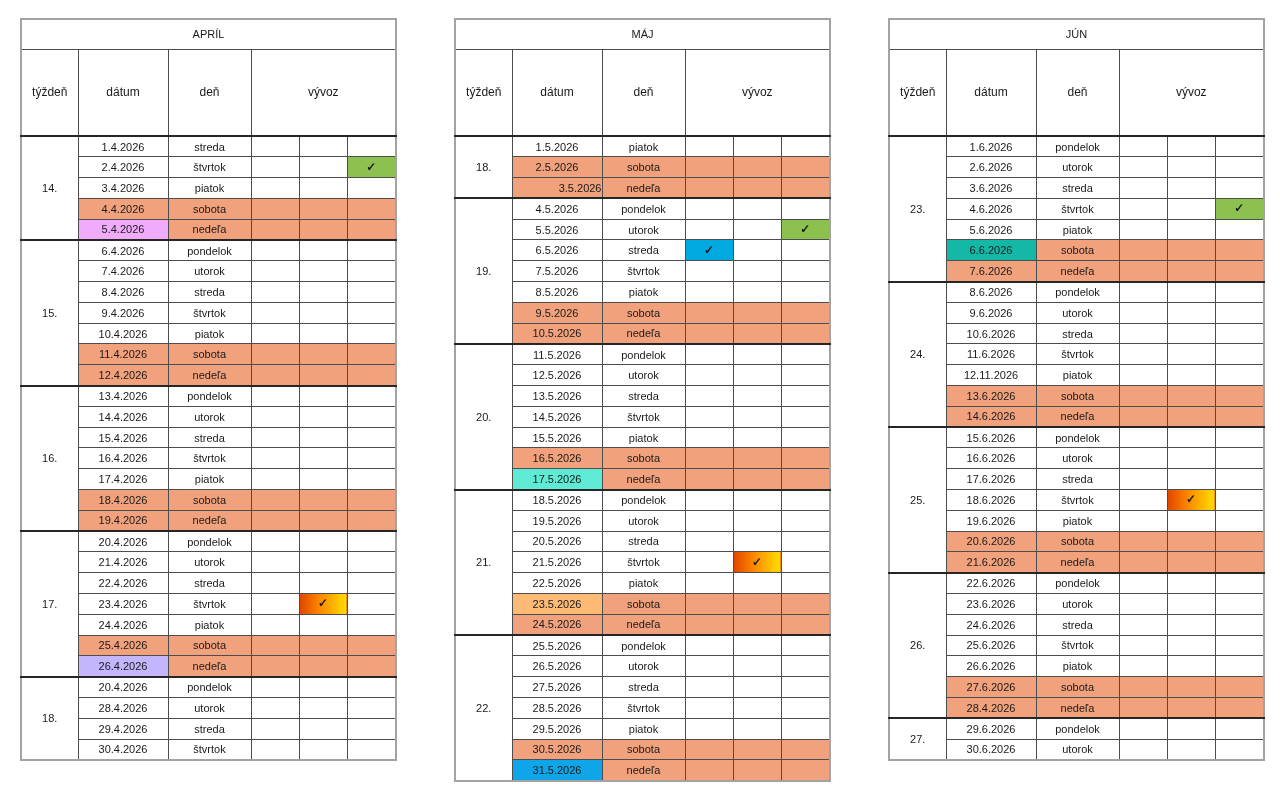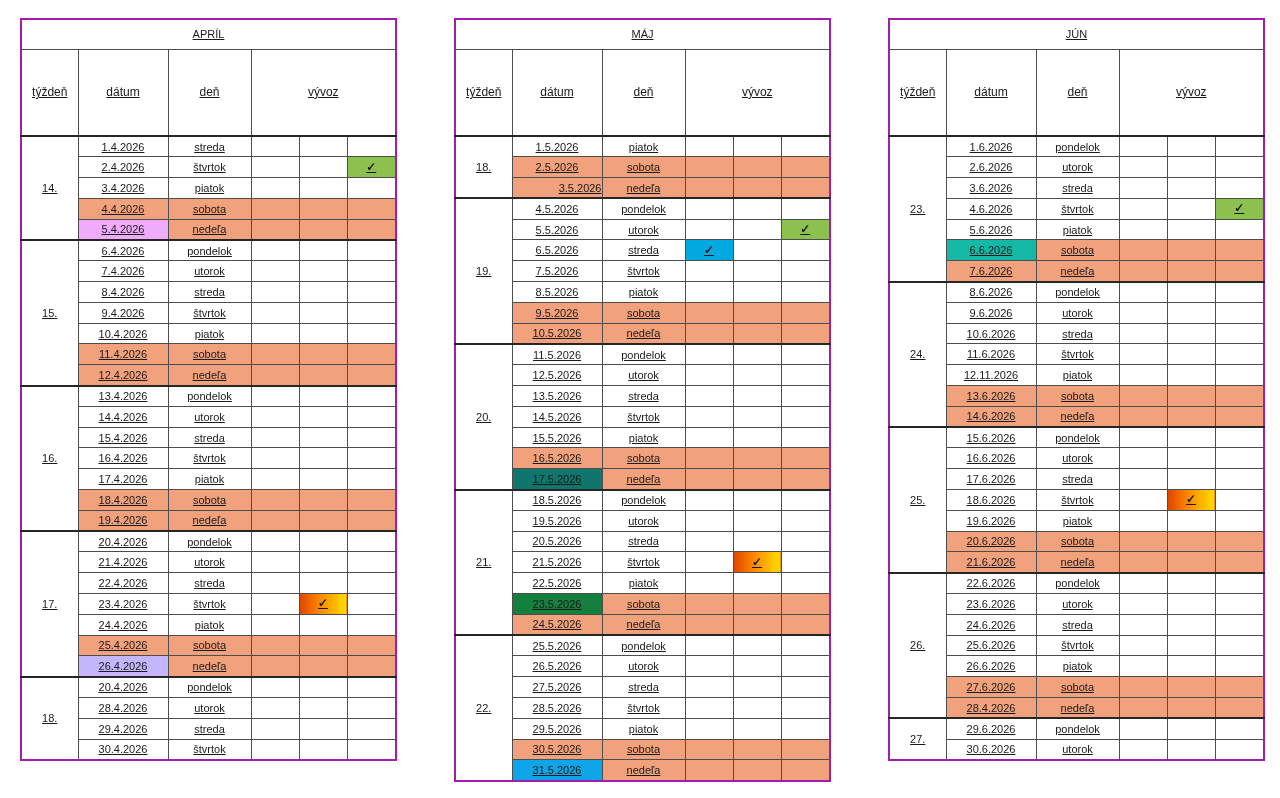--- a/index.html
+++ b/index.html
@@ -7,21 +7,21 @@
     width:1280px;height:798px;background:#ffffff;
     font-family:"Liberation Sans",sans-serif;color:#1a1a1a;
     overflow:hidden;
   }
   #calendars{
     display:flex;align-items:flex-start;gap:57px;
     padding:18px 0 0 20px;box-sizing:border-box;width:1280px;
   }
   table.cal{
     border-collapse:collapse;table-layout:fixed;
-    border:2px solid #a21caf;background:#ffffff;text-decoration:underline;
+    border:2px solid #a3a3a3;background:#ffffff;
   }
   table.cal td{
     border:1px solid #4d4d4d;
     text-align:center;vertical-align:middle;
     padding:0;font-size:11px;line-height:1.1;
     overflow:hidden;white-space:nowrap;
   }
   td.title-cell{height:29px;font-size:12px;border-bottom:2px solid #262626;}
   tr.head-row td{height:85px;font-size:12px;border-bottom:2px solid #262626;}
   tr.data-row{height:20.8px;}
@@ -400,21 +400,21 @@
             <td></td>
           </tr>
           <tr class="data-row">
             <td style="background: rgb(241, 161, 123);">16.5.2026</td>
             <td style="background: rgb(241, 161, 123);">sobota</td>
             <td style="background: rgb(241, 161, 123);"></td>
             <td style="background: rgb(241, 161, 123);"></td>
             <td style="background: rgb(241, 161, 123);"></td>
           </tr>
           <tr class="data-row">
-            <td style="background: #0f766e; margin-left: 20px;">17.5.2026</td>
+            <td style="background: #5eead4; margin-left: 20px;">17.5.2026</td>
             <td style="background: rgb(241, 161, 123);">nedeľa</td>
             <td style="background: rgb(241, 161, 123);"></td>
             <td style="background: rgb(241, 161, 123);"></td>
             <td style="background: rgb(241, 161, 123);"></td>
           </tr>
           <tr class="data-row week-start">
             <td rowspan="7" class="week-cell">21.</td>
             <td>18.5.2026</td>
             <td>pondelok</td>
             <td></td>
@@ -443,21 +443,21 @@
             <td></td>
           </tr>
           <tr class="data-row">
             <td>22.5.2026</td>
             <td>piatok</td>
             <td></td>
             <td></td>
             <td></td>
           </tr>
           <tr class="data-row">
-            <td style="background: #15803d;">23.5.2026</td>
+            <td style="background: #fdba74;">23.5.2026</td>
             <td style="background: rgb(241, 161, 123);">sobota</td>
             <td style="background: rgb(241, 161, 123);"></td>
             <td style="background: rgb(241, 161, 123);"></td>
             <td style="background: rgb(241, 161, 123);"></td>
           </tr>
           <tr class="data-row">
             <td style="background: rgb(241, 161, 123);">24.5.2026</td>
             <td style="background: rgb(241, 161, 123);">nedeľa</td>
             <td style="background: rgb(241, 161, 123);"></td>
             <td style="background: rgb(241, 161, 123);"></td>

